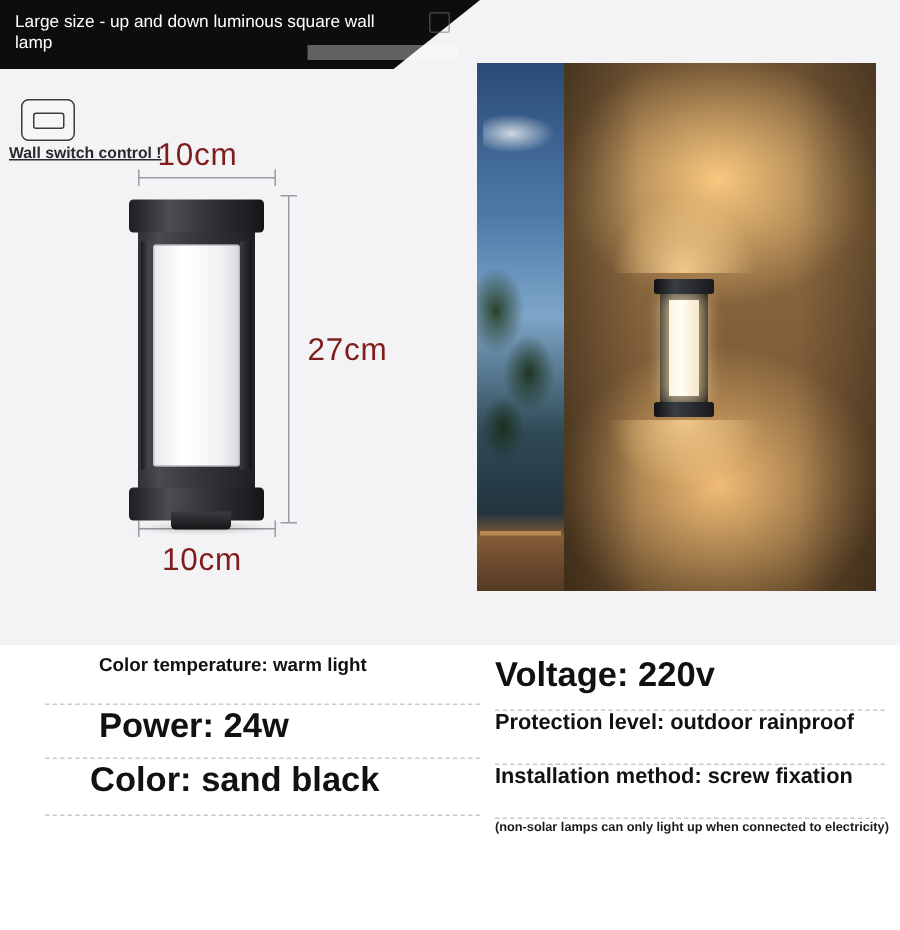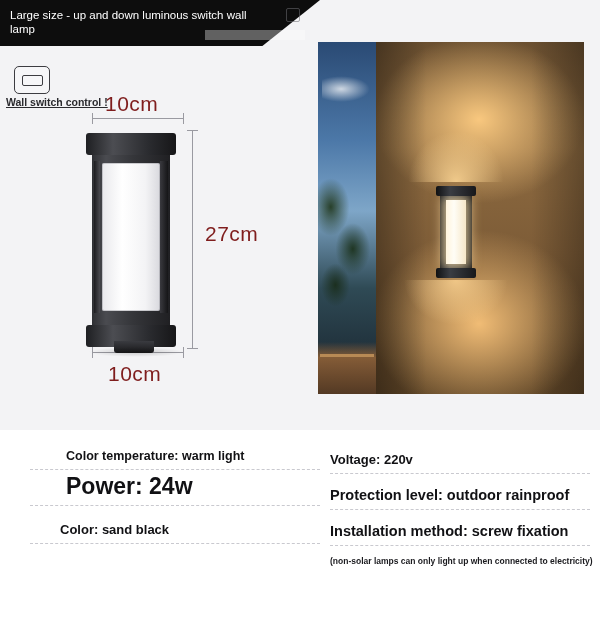--- a/index.html
+++ b/index.html
@@ -276,33 +276,33 @@
     top: 0;
     box-sizing: border-box;
   }
   .col-left  { left: 30px;  width: 290px; }
   .col-right { left: 330px; width: 260px; }
 
   .spec-row {
     position: relative;
     border-bottom: 1px dashed #c9c9cf;
     display: flex;
-    align-items: flex-end;
+    align-items: flex-start;
     box-sizing: border-box;
   }
   .spec-text {
     color: #111114;
     font-weight: bold;
     white-space: nowrap;
     display: block;
   }
   .sz-s  { font-size: 12.5px; }
   .sz-m  { font-size: 14.5px; }
   .sz-l  { font-size: 23px; }
-  .sz-xl { font-size: 13px; }
+  .sz-xl { font-size: 23px; }
 
   .note {
     font-size: 8.5px;
     color: #1b1b1f;
     font-weight: bold;
     white-space: nowrap;
   }
 
   
   .footer-strip {
@@ -311,21 +311,21 @@
     width: 600px; height: 36px;
     background: #ffffff;
   }
 </style>
 </head>
 <body>
 
 <div class="top-panel">
 
   <div class="banner">
-    <span class="banner-text">Large size - up and down luminous switch wall lamp</span>
+    <span class="banner-text">Large size - up and down luminous square wall lamp</span>
   </div>
   <div class="mark-a"></div>
   <div class="mark-b"></div>
 
   <div class="switch-icon"></div>
   <div class="switch-caption">Wall switch control !</div>
 
   <div class="guide g-top"></div>
   <div class="guide g-top-l"></div>
   <div class="guide g-top-r"></div>

